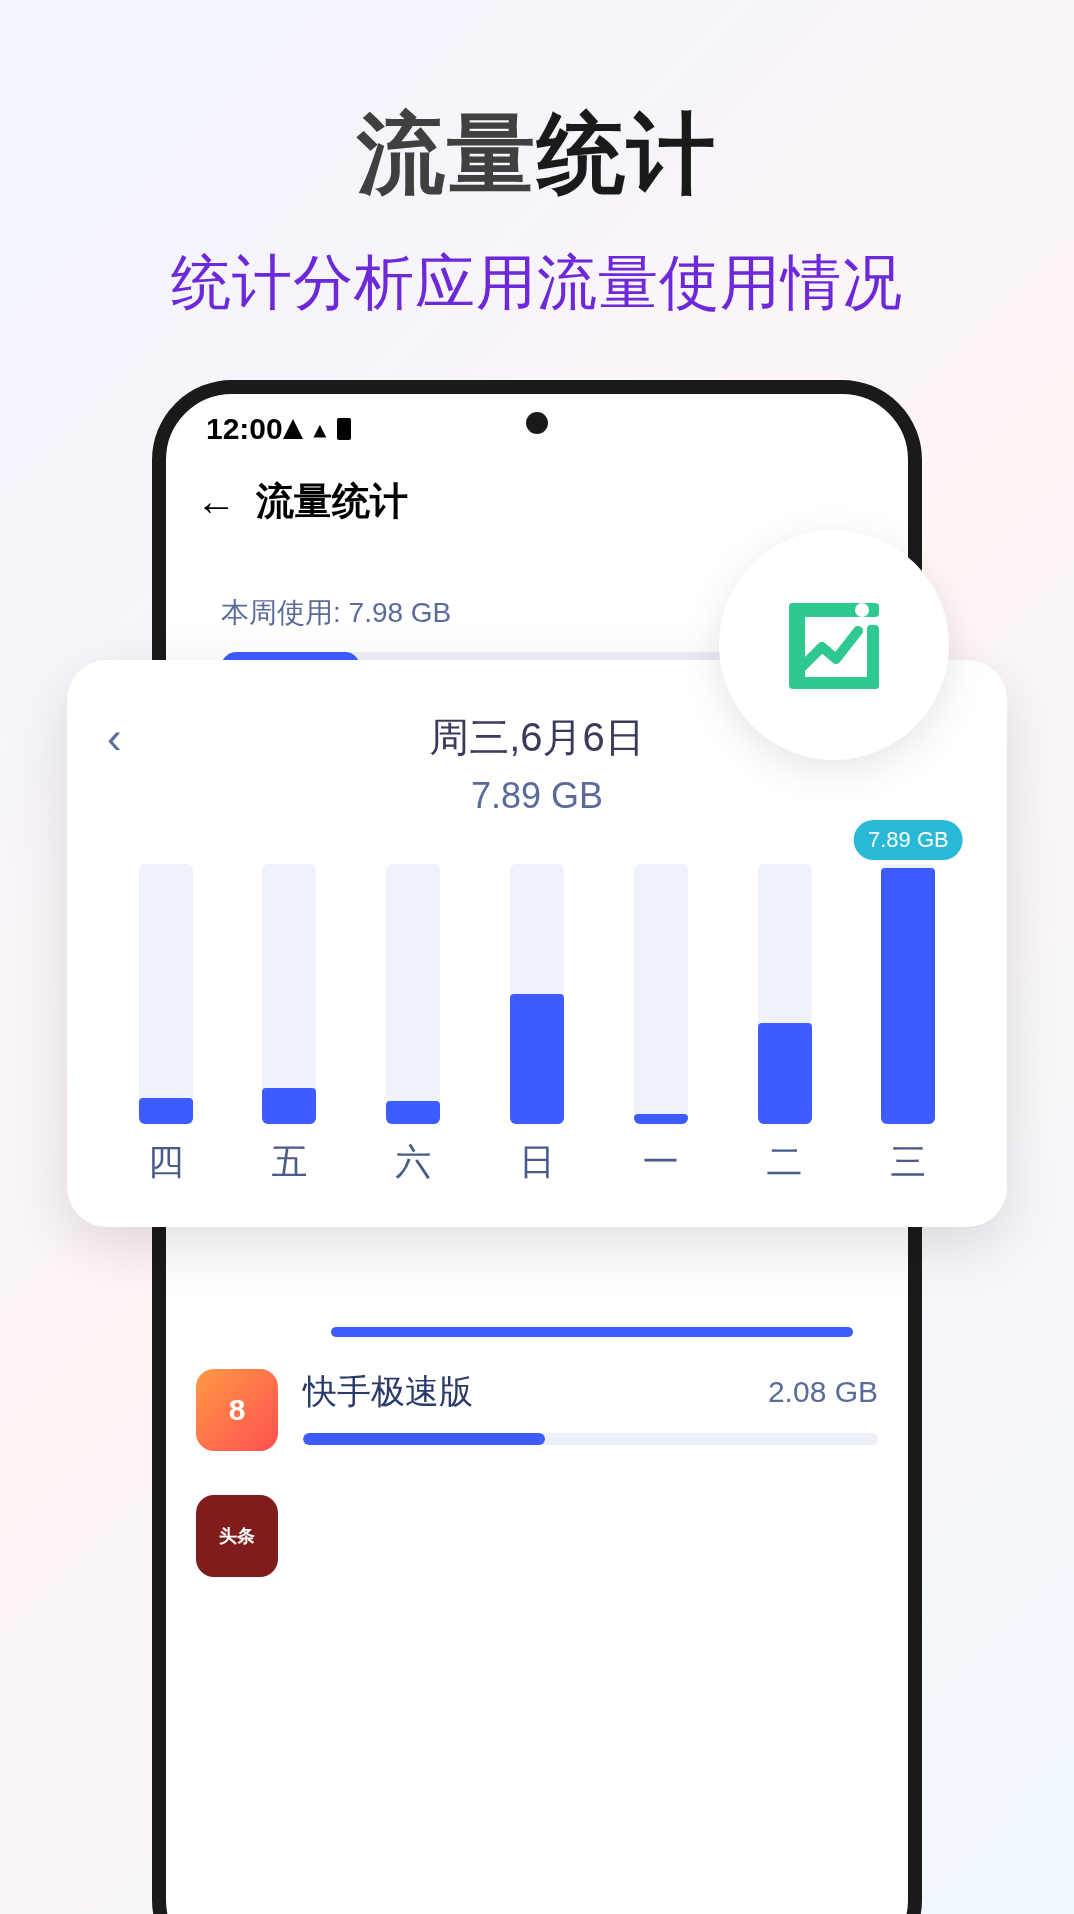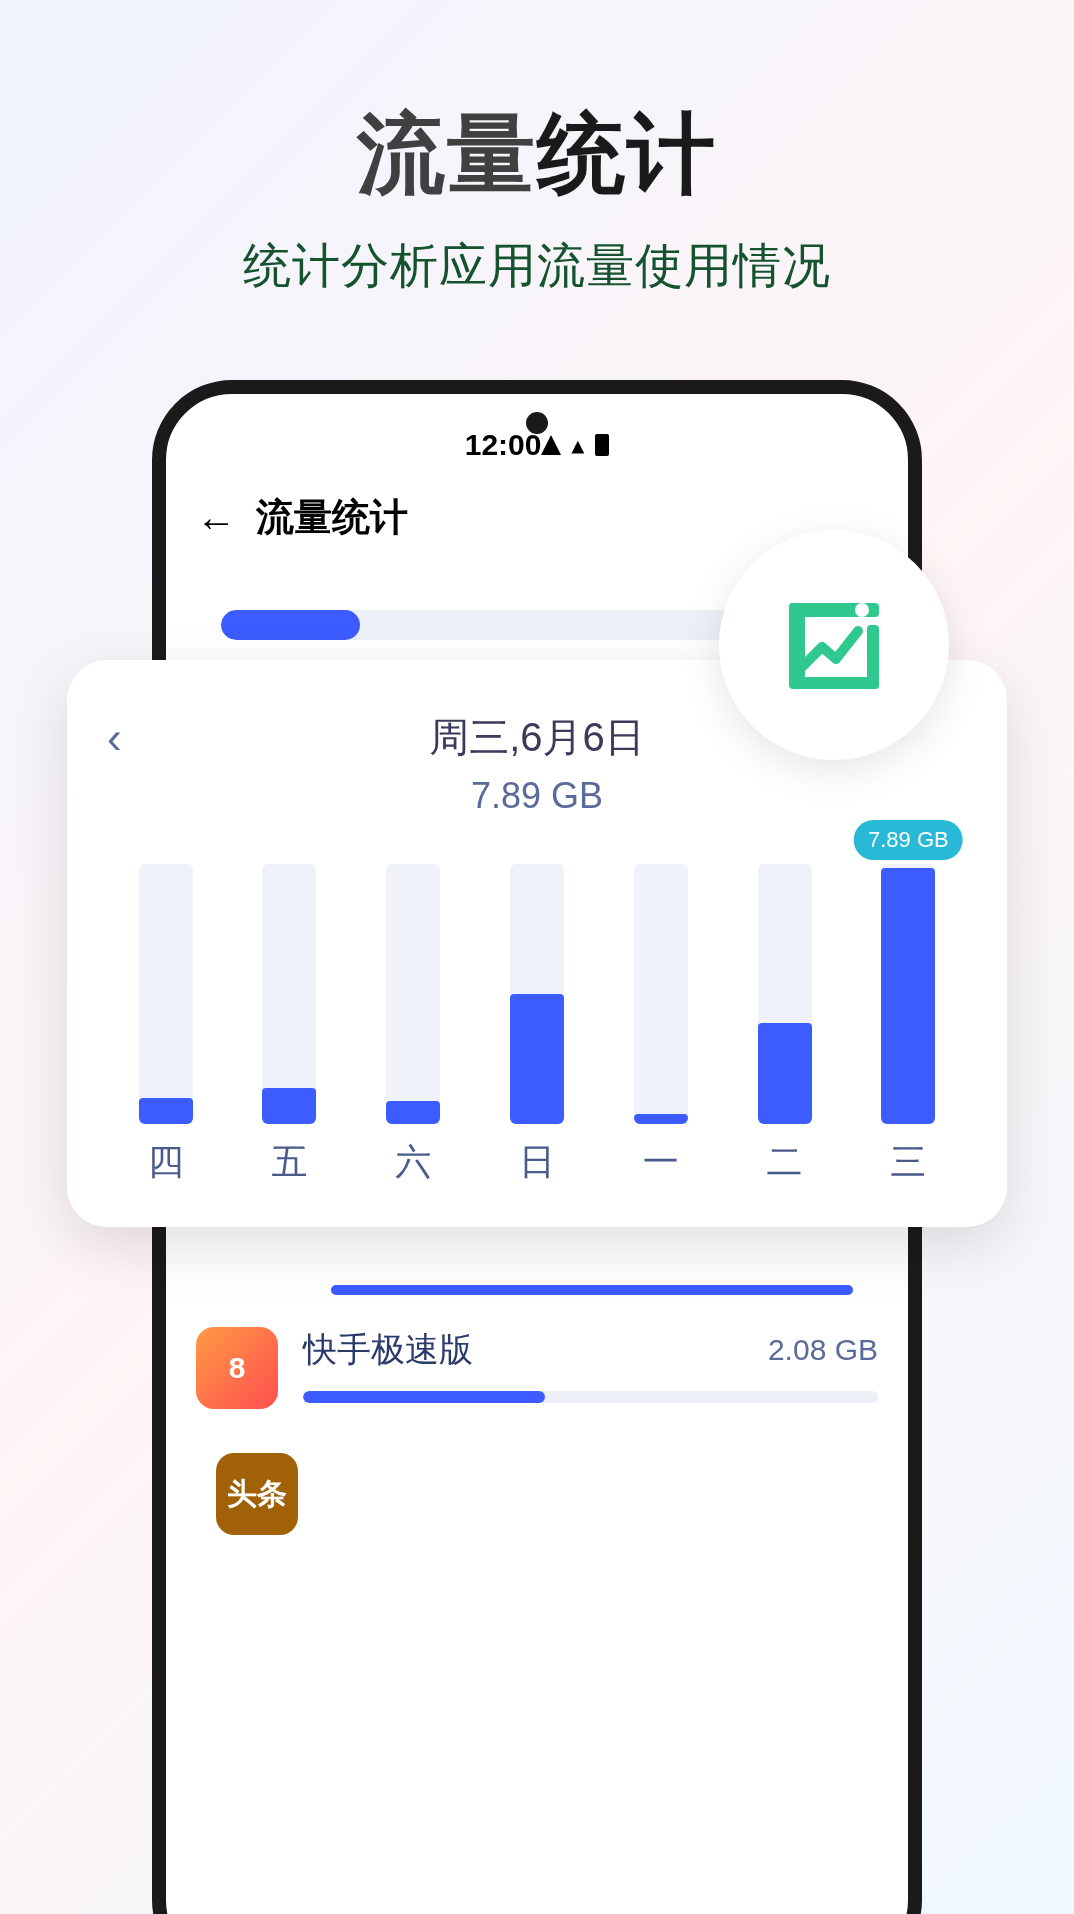--- a/index.html
+++ b/index.html
@@ -16,23 +16,23 @@
       padding-top: 95px;
     }
     .main-title {
       font-size: 88px;
       font-weight: 600;
       letter-spacing: 2px;
     }
     .title-blue { color: #404040; }
     .title-black { color: #1a1a1a; text-align: center; }
     .subtitle {
-      font-size: 48px;
-      color: #14532d;
-      margin-top: 20px;
+      font-size: 60px;
+      color: #6d28d9;
+      margin-top: 29px;
       letter-spacing: 1px;
     }
     .phone-frame {
       position: absolute;
       top: 380px;
       left: 50%;
       transform: translateX(-50%);
       width: 770px;
       height: 1600px;
       background: #fff;
@@ -46,23 +46,23 @@
       left: 50%;
       transform: translateX(-50%);
       width: 22px;
       height: 22px;
       background: #1a1a1a;
       border-radius: 50%;
       z-index: 10;
     }
     .status-bar {
       display: flex;
-      justify-content: center;
-      align-items: center;
-      padding: 34px 40px 8px;
+      justify-content: flex-start;
+      align-items: center;
+      padding: 18px 40px 8px;
       font-size: 30px;
       font-weight: 600;
     }
     .status-icons { display: flex; gap: 6px; align-items: center; }
     .signal-icon { width: 0; height: 0; border-left: 10px solid transparent; border-right: 10px solid transparent; border-bottom: 20px solid #000; }
     .wifi-icon::before { content: "▼"; display: inline-block; transform: rotate(180deg); font-size: 22px; }
     .battery-icon { width: 14px; height: 22px; background: #000; border-radius: 2px; }
     .app-header {
       display: flex;
       align-items: center;
@@ -119,23 +119,22 @@
       justify-content: center;
       font-size: 30px;
       font-weight: 700;
       color: #fff;
       flex-shrink: 0;
     }
     .icon-kuaishou {
       background: linear-gradient(135deg, #ff9a44, #ff4e50);
     }
     .icon-toutiao {
-      background: #a16207;
-      font-size: 30px;
-      margin-left: 20px;
+      background: #7f1d1d;
+      font-size: 18px;
     }
     .app-details { flex: 1; }
     .app-row {
       display: flex;
       justify-content: space-between;
       align-items: center;
       margin-bottom: 18px;
     }
     .app-name {
       font-size: 34px;
@@ -286,20 +285,21 @@
       <span class="signal-icon"></span>
       <span class="wifi-icon"></span>
       <span class="battery-icon"></span>
     </div>
   </div>
   <div class="app-header">
     <span class="back-arrow">←</span>
     <span class="app-header-title">流量统计</span>
   </div>
   <div class="usage-card">
+    <div class="usage-label">本周使用: 7.98 GB</div>
     <div class="usage-bar">
       <div class="usage-fill"></div>
     </div>
   </div>
 
   <div class="app-list-spacer"></div>
 
   <div class="app-list">
     <div class="divider-bar"></div>
     <div class="app-item">

